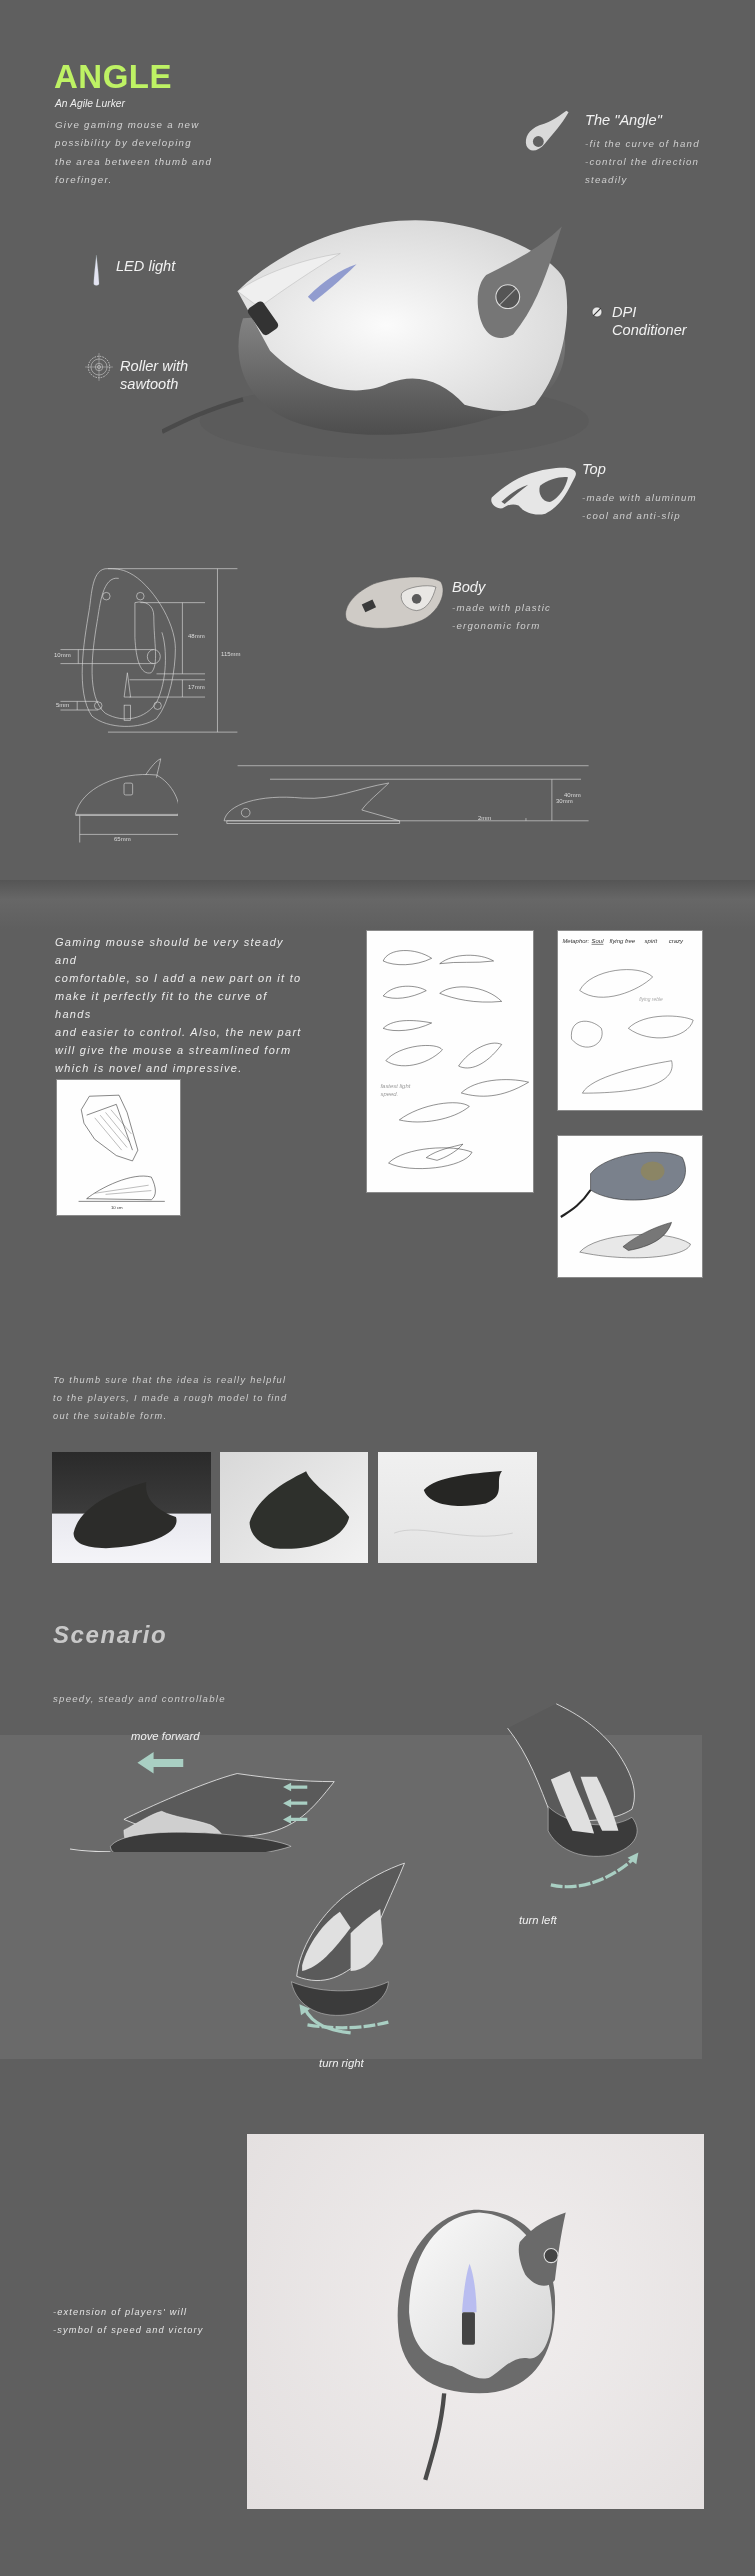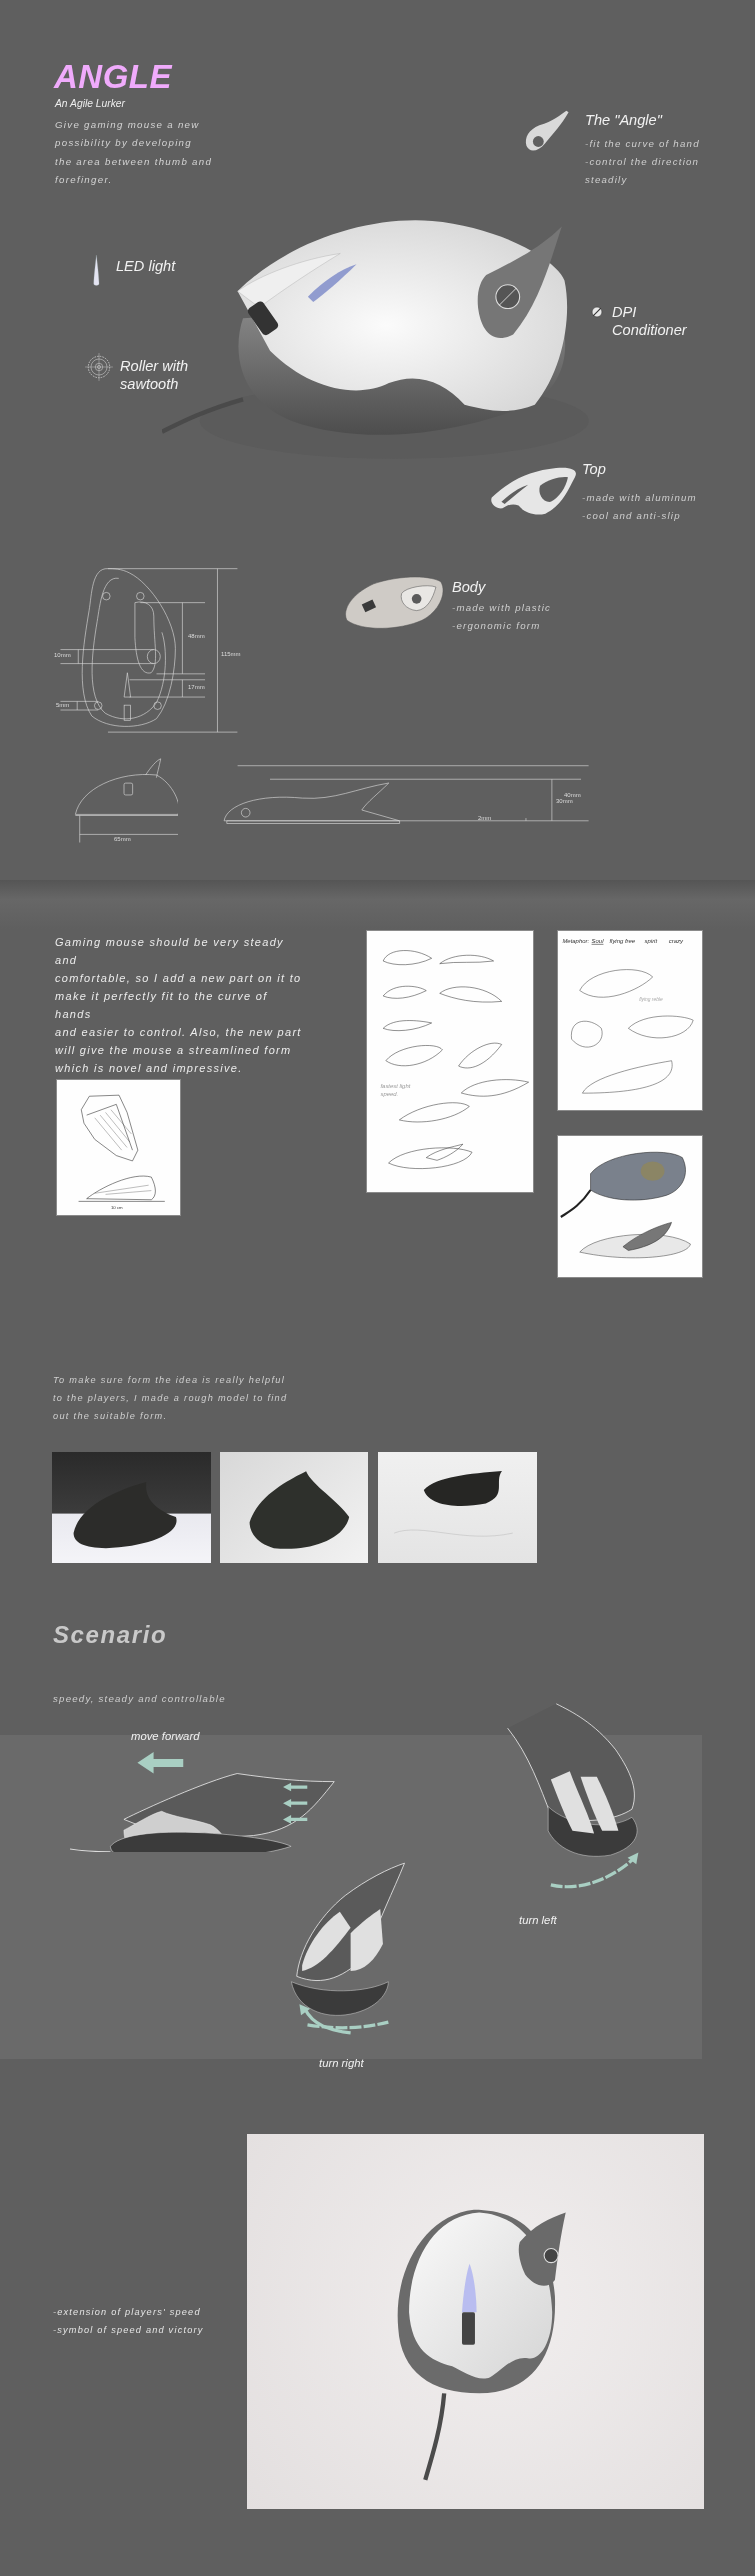--- a/index.html
+++ b/index.html
@@ -1,18 +1,18 @@
 <!DOCTYPE html>
 <html style="font-size:8.6px"><head>
 <meta charset="utf-8">
 <style>
   * { box-sizing: border-box; margin: 0; padding: 0; }
   body { width: 756px; height: 2576px; background: #5f5f5f; font-family: "Liberation Sans", sans-serif; position: relative; overflow: hidden; color: #e6e6e6; }
   .abs { position: absolute; }
-  .title { font-size: 33px; font-style: italic; font-weight: bold; color: #f0abfc; letter-spacing: 0.5px; }
+  .title { font-size: 33px; font-weight: bold; color: #bef264; letter-spacing: 0.5px; }
   .subtitle { font-size: 10.3px; font-style: italic; color: #ededed; }
   .body-text { font-size: 9.7px; font-style: italic; color: #d4d4d4; letter-spacing: 1.3px; line-height: 18.4px; }
   .feat-title { font-size: 14.6px; font-style: italic; color: #f2f2f2; line-height: 18px; }
   .feat-line { font-size: 9.7px; font-style: italic; color: #cfcfcf; letter-spacing: 1.2px; line-height: 18px; }
   .dim { font-size: 6px; color: #dcdcdc; }
   .sketch-frame { background: #fefefe; border: 0.5px solid #8a8a8a; }
   .photo { background: #2b2b2b; overflow: hidden; }
   .scenario-bg { background: #6a6a6a; }
   .label-scn { font-size: 11.3px; font-style: italic; color: #f2f2f2; }
   .section-h { font-size: 24px; font-style: italic; font-weight: bold; color: #c9c9c9; letter-spacing: 1.6px; }
@@ -254,21 +254,21 @@
   <svg width="145" height="142" viewBox="0 0 268 263">
     <path d="M60 70 C90 30 200 20 230 40 C245 70 230 100 200 110 C150 125 90 120 60 100 Z" fill="#7a818c" stroke="#222"></path>
     <ellipse cx="175" cy="65" rx="22" ry="18" fill="#8b8565"></ellipse>
     <path d="M60 100 C40 130 20 140 5 150" stroke="#222" stroke-width="4" fill="none"></path>
     <path d="M40 215 C70 180 200 170 245 200 C240 225 130 235 40 215Z" fill="#e8e8e8" stroke="#444"></path>
     <path d="M120 205 C150 180 190 165 210 160 C200 190 170 205 130 212Z" fill="#777" stroke="#333"></path>
   </svg>
 </div>
 
 <div class="abs body-text" style="left:53px;top:1371px;width:259px;font-size:9.2px;line-height:18px;color:#d0d0d0;">
-  <div>To make sure form the idea is really helpful</div>
+  <div>To thumb sure that the idea is really helpful</div>
   <div>to the players, I made a rough model to find</div>
   <div>out the suitable form.</div>
 </div>
 
 <div class="abs photo" style="left:52px;top:1452px;width:159px;height:111px;background:linear-gradient(#2a2a2a,#3c3c3c 55%,#e9e9ef 56%,#f4f4f8);">
   <svg width="159" height="111" viewBox="0 0 295 205">
     <path d="M40 150 C50 100 120 70 175 55 C170 90 200 110 230 120 C240 150 180 175 100 178 C60 178 40 168 40 150Z" fill="#2c2c2a"></path>
   </svg>
 </div>
 <div class="abs photo" style="left:220px;top:1452px;width:148px;height:111px;background:linear-gradient(135deg,#d8d8d8,#f2f2f2);">
@@ -317,21 +317,21 @@
   <path d="M60 250 C70 300 120 320 170 310 C220 300 240 270 240 250 C200 270 120 275 60 250Z" fill="#3b3b3b" stroke="#ccc"></path>
   <path d="M80 220 C90 180 120 140 150 120 L170 150 C140 190 110 225 80 230Z" fill="#e0e0e0"></path>
   <path d="M170 160 C190 140 210 125 225 115 L230 180 C215 210 195 230 170 230Z" fill="#e0e0e0"></path>
   <path d="M90 350 C150 360 200 355 240 345" stroke="#a9cfc3" stroke-width="6" fill="none" stroke-dasharray="22 4" transform="translate(0,-20)"></path>
   <path d="M85 300 C100 330 130 340 170 345" stroke="#a9cfc3" stroke-width="6" fill="none"></path>
   <path d="M75 292 L95 300 L78 312Z" fill="#a9cfc3"></path>
 </svg>
 <div class="abs label-scn" style="left:319px;top:2057px;">turn right</div>
 
 <div class="abs feat-line" style="left:53px;top:2303px;color:#e6e6e6;font-size:9.2px;">
-  <div>-extension of players' speed</div>
+  <div>-extension of players' will</div>
   <div>-symbol of  speed and victory</div>
 </div>
 
 <div class="abs" style="left:247px;top:2134px;width:457px;height:375px;background:radial-gradient(circle at 55% 45%,#f1eeee,#e3dfdf);">
   <svg width="457" height="375" viewBox="0 0 846 694">
     <defs>
       <linearGradient id="fw" x1="0" y1="0" x2="1" y2="1">
           <stop offset="0" stop-color="#fafafa"></stop>
           <stop offset="1" stop-color="#d5d5d5"></stop>
         </linearGradient>

